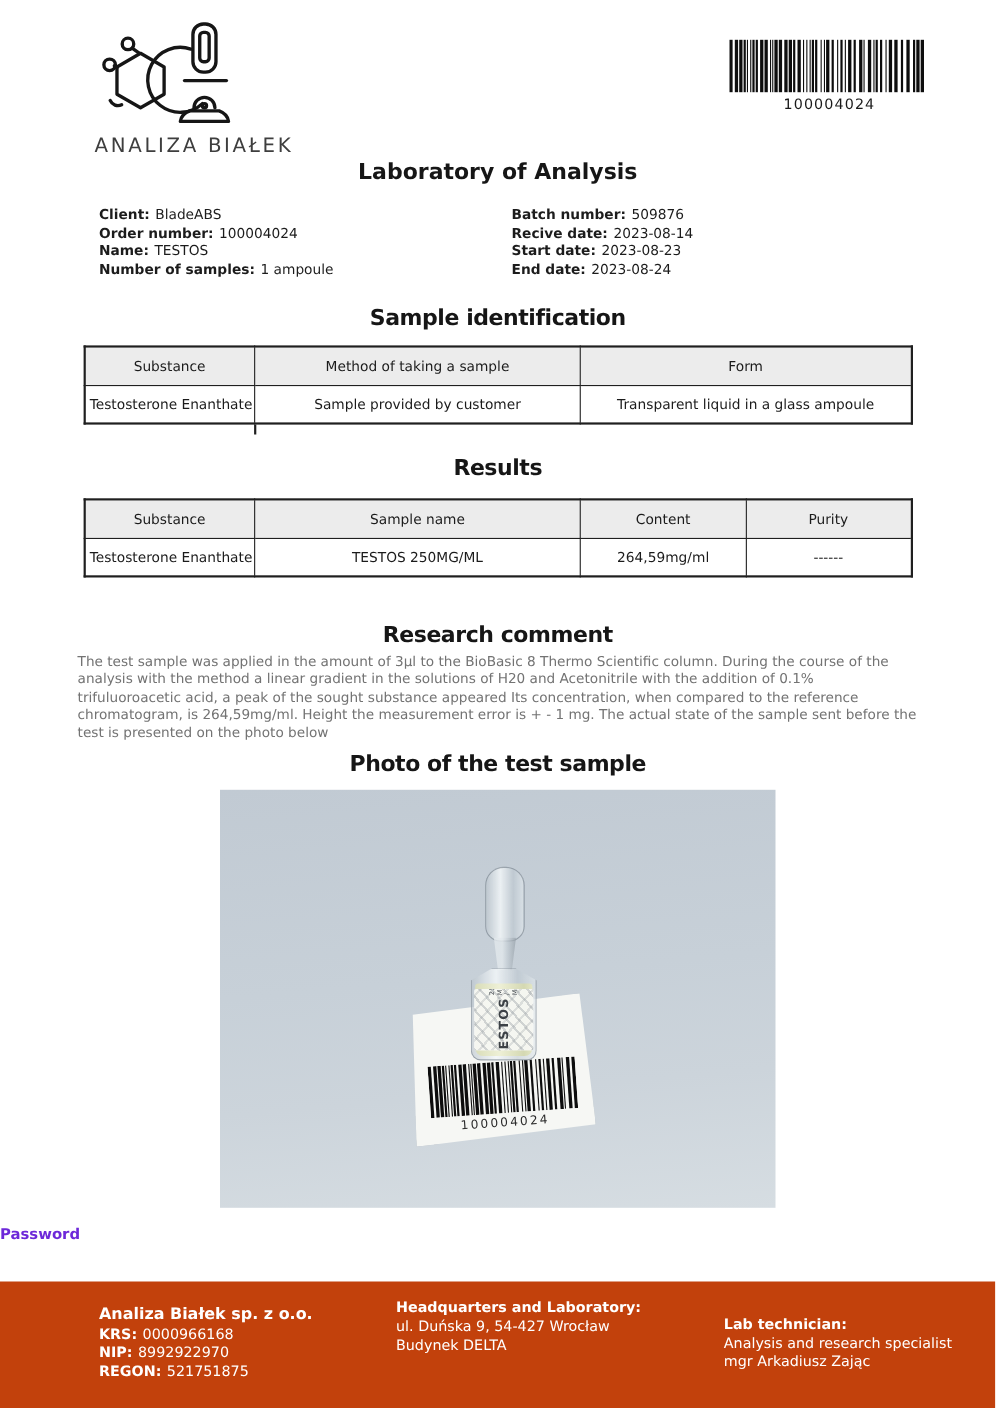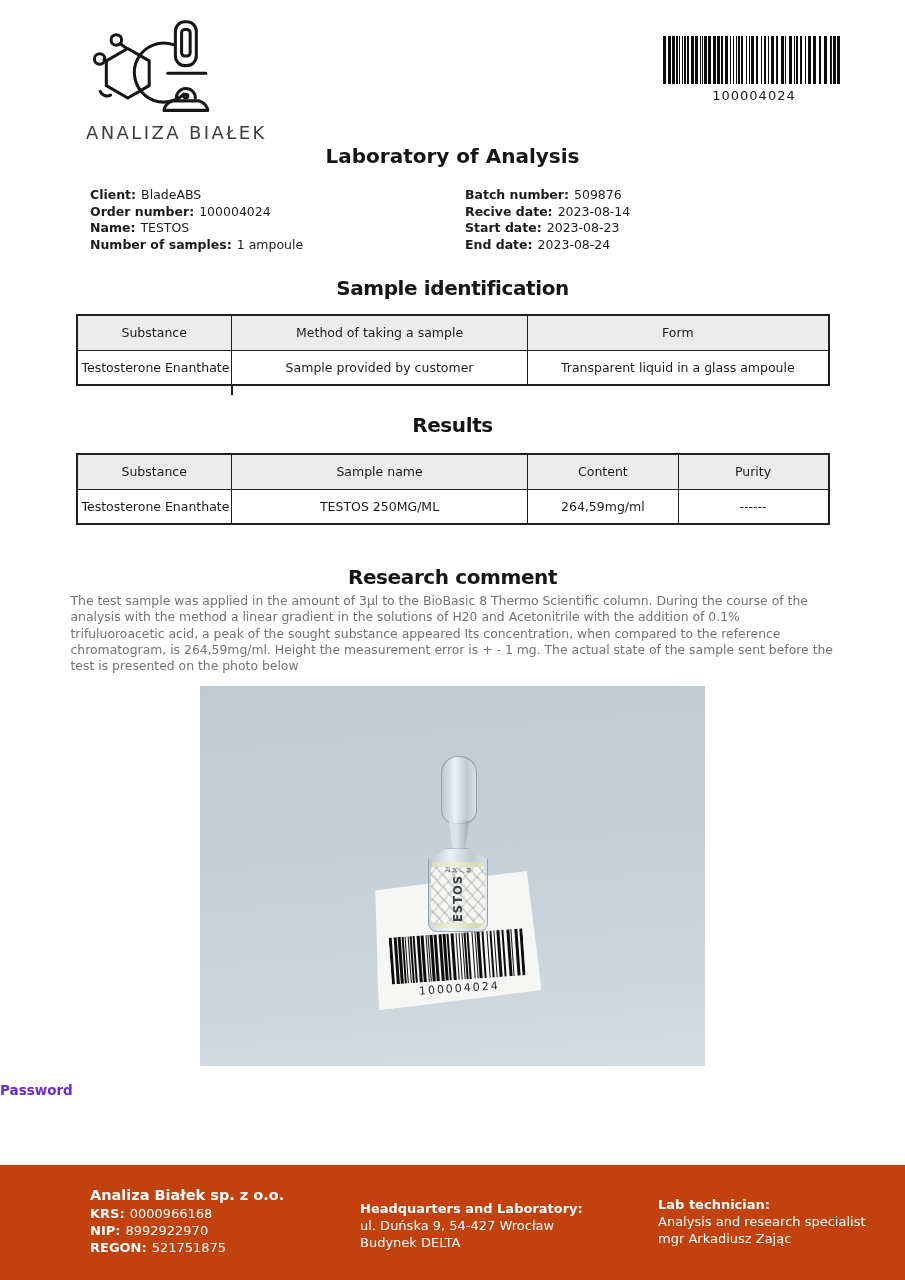--- a/index.html
+++ b/index.html
@@ -80,21 +80,21 @@
   
   .pw-label { margin-top:16px; text-align:left; font-size:13.5px; font-weight:bold; color:#6d28d9; }
   .pw-value { margin-top:9px; text-align:center; font-size:12.5px; color:#222; }
 
   
   .footer { position:absolute; left:0; right:0; bottom:0; height:115px; background:#c2410c; color:#ffffff; }
   .fcol { position:absolute; font-size:13px; line-height:17px; }
   .fcol .ftitle { font-weight:bold; }
   .fcol1 { left:90px; top:22px; }
   .fcol1 .ftitle { font-size:14.5px; margin-bottom:1px; }
-  .fcol2 { left:360px; top:35px; }
+  .fcol2 { left:360px; top:16px; }
   .fcol3 { left:658px; top:31px; }
   .fcol b { margin-right:5px; }
 </style>
 </head>
 <body>
 
 <div class="page">
 
   <div class="logo">
     <svg width="150" height="100" viewBox="0 0 150 105" fill="none" stroke="#161616" stroke-width="3.2" stroke-linecap="round" stroke-linejoin="round">
@@ -232,20 +232,21 @@
           <td>264,59mg/ml</td>
           <td>------</td>
         </tr>
       </tbody>
         </table>
     </div>
 
     <h2 class="sec sec-research">Research comment</h2>
     <p class="research-text">The test sample was applied in the amount of 3µl to the BioBasic 8 Thermo Scientific column. During the course of the analysis with the method a linear gradient in the solutions of H20 and Acetonitrile with the addition of 0.1% trifuluoroacetic acid, a peak of the sought substance appeared Its concentration, when compared to the reference chromatogram, is 264,59mg/ml. Height the measurement error is + - 1 mg. The actual state of the sample sent before the test is presented on the photo below</p>
 
+    <h2 class="sec sec-photo">Photo of the test sample</h2>
 
     <div class="photo">
       <div class="card">
         <div class="barcode card-barcode">
             <i style="width: 3px; margin-right: 2px;"></i>
             <i style="width: 3px; margin-right: 1px;"></i>
             <i style="width: 3px; margin-right: 1px;"></i>
             <i style="width: 2px; margin-right: 1px;"></i>
             <i style="width: 1px; margin-right: 2px;"></i>
             <i style="width: 1px; margin-right: 1px;"></i>

